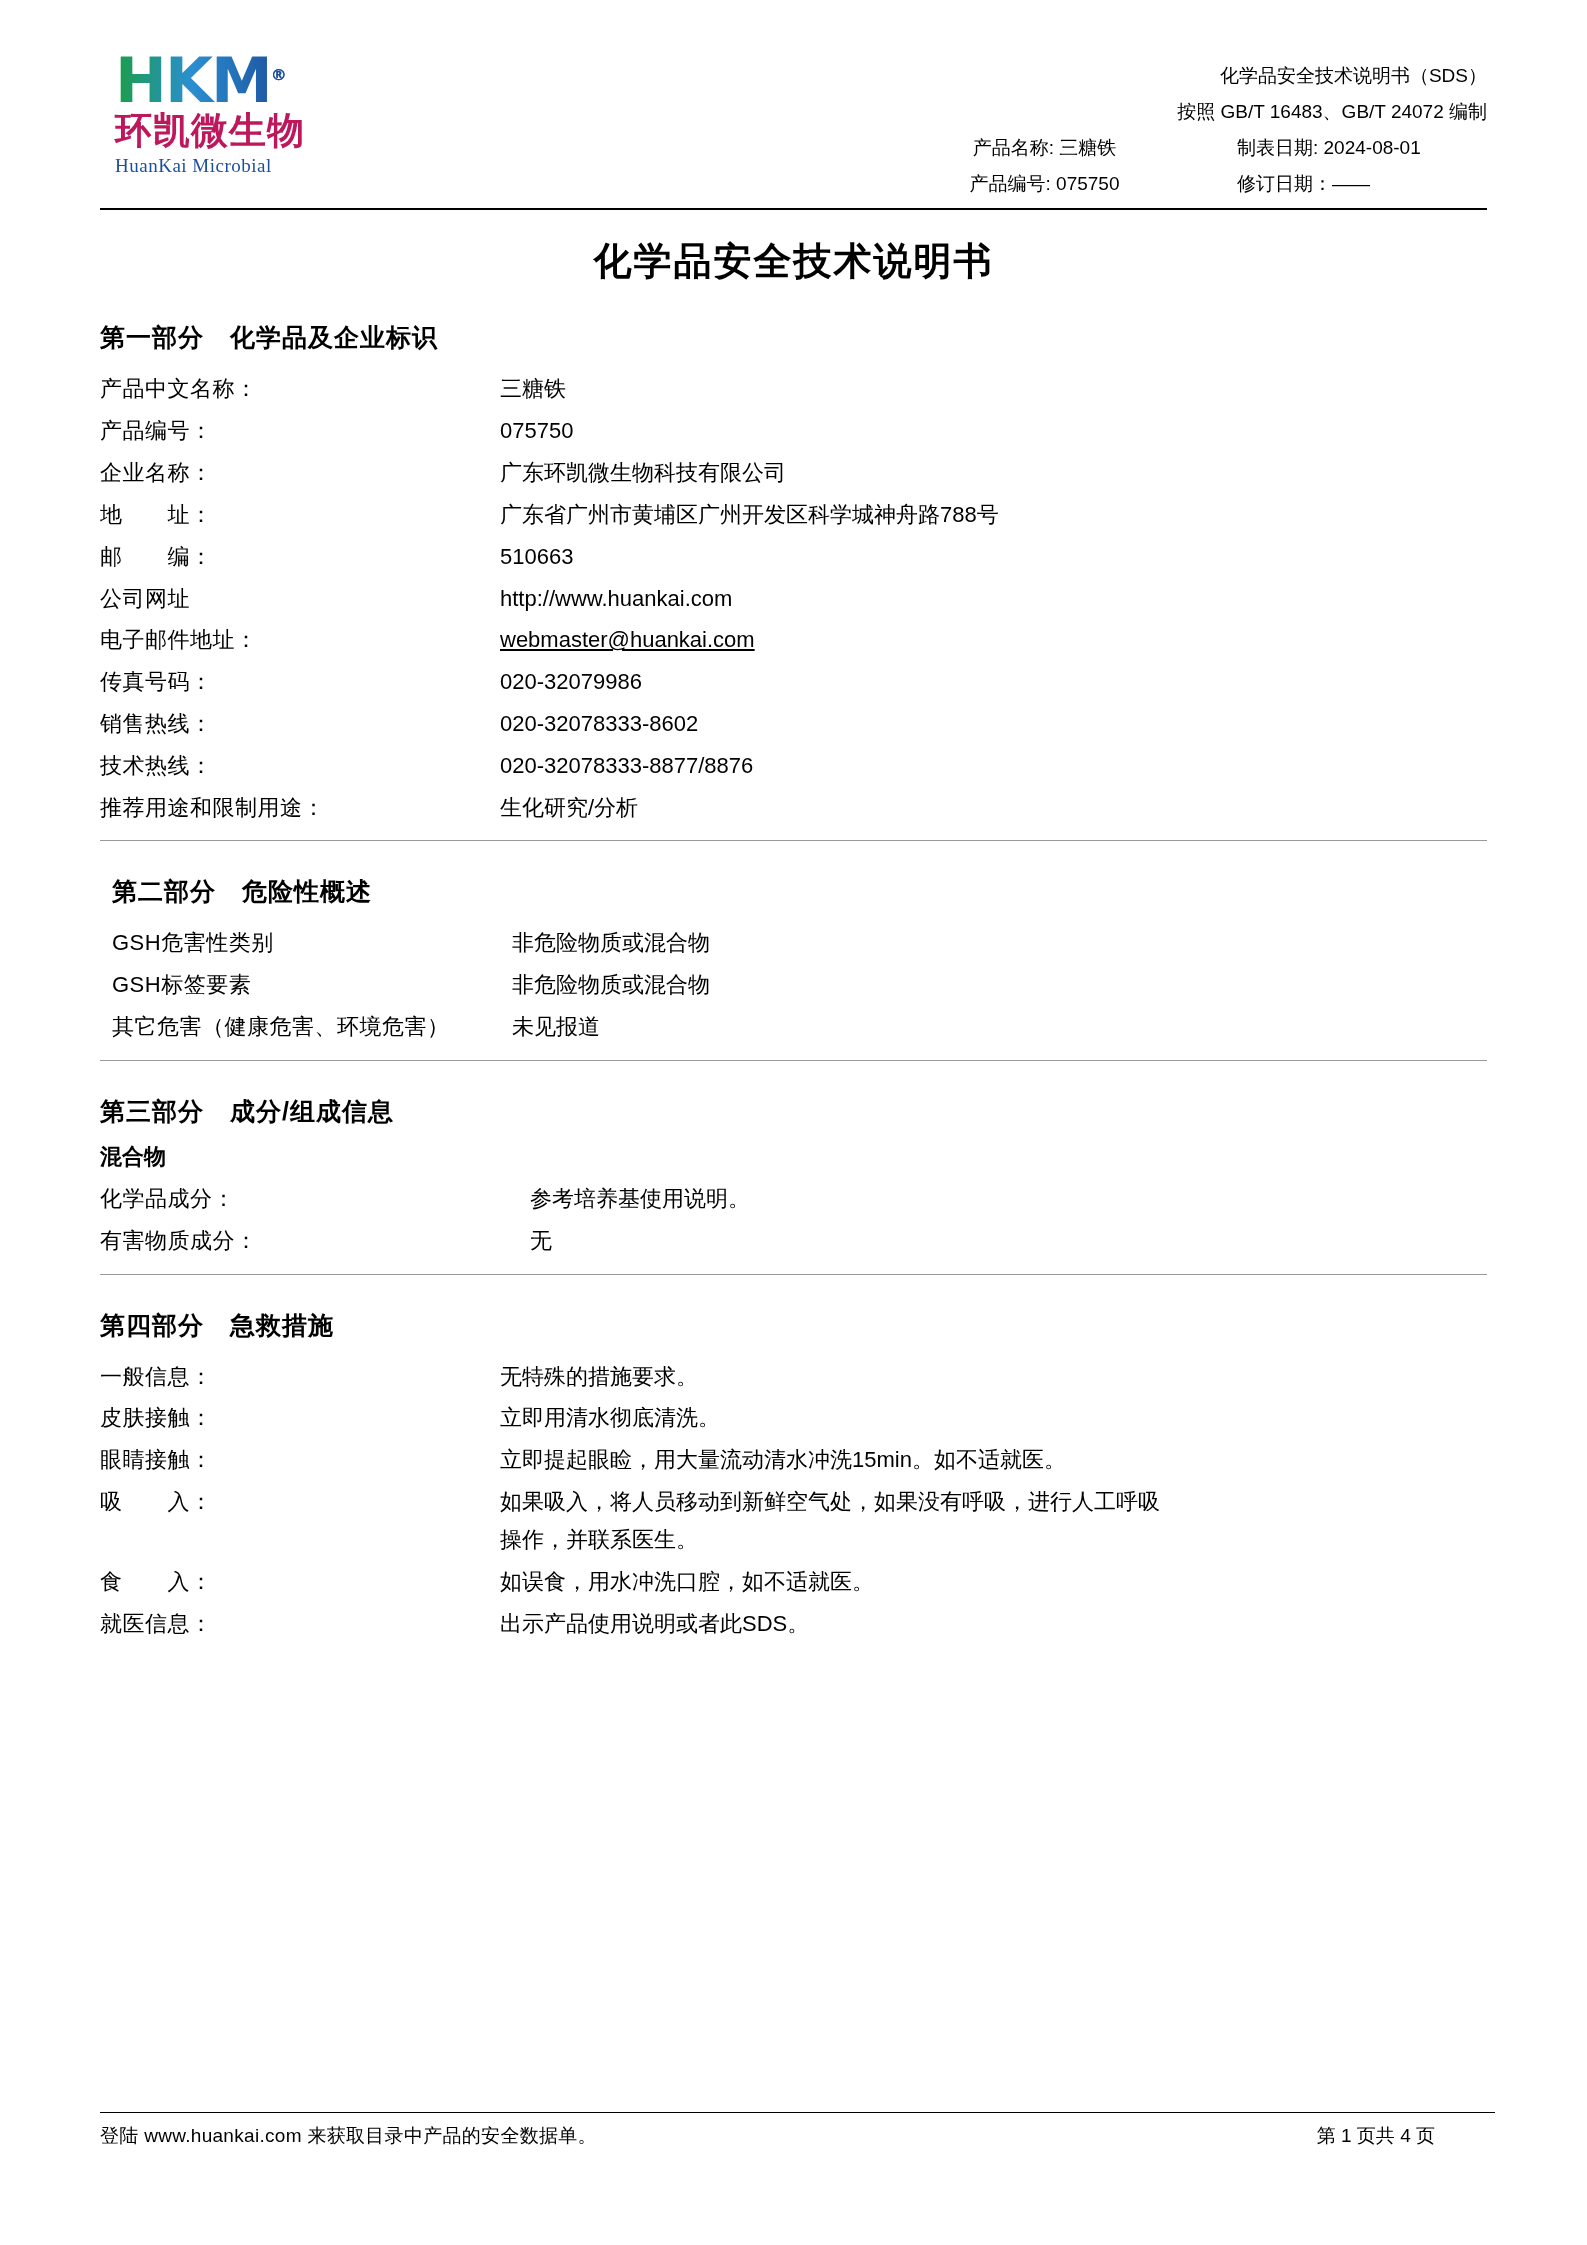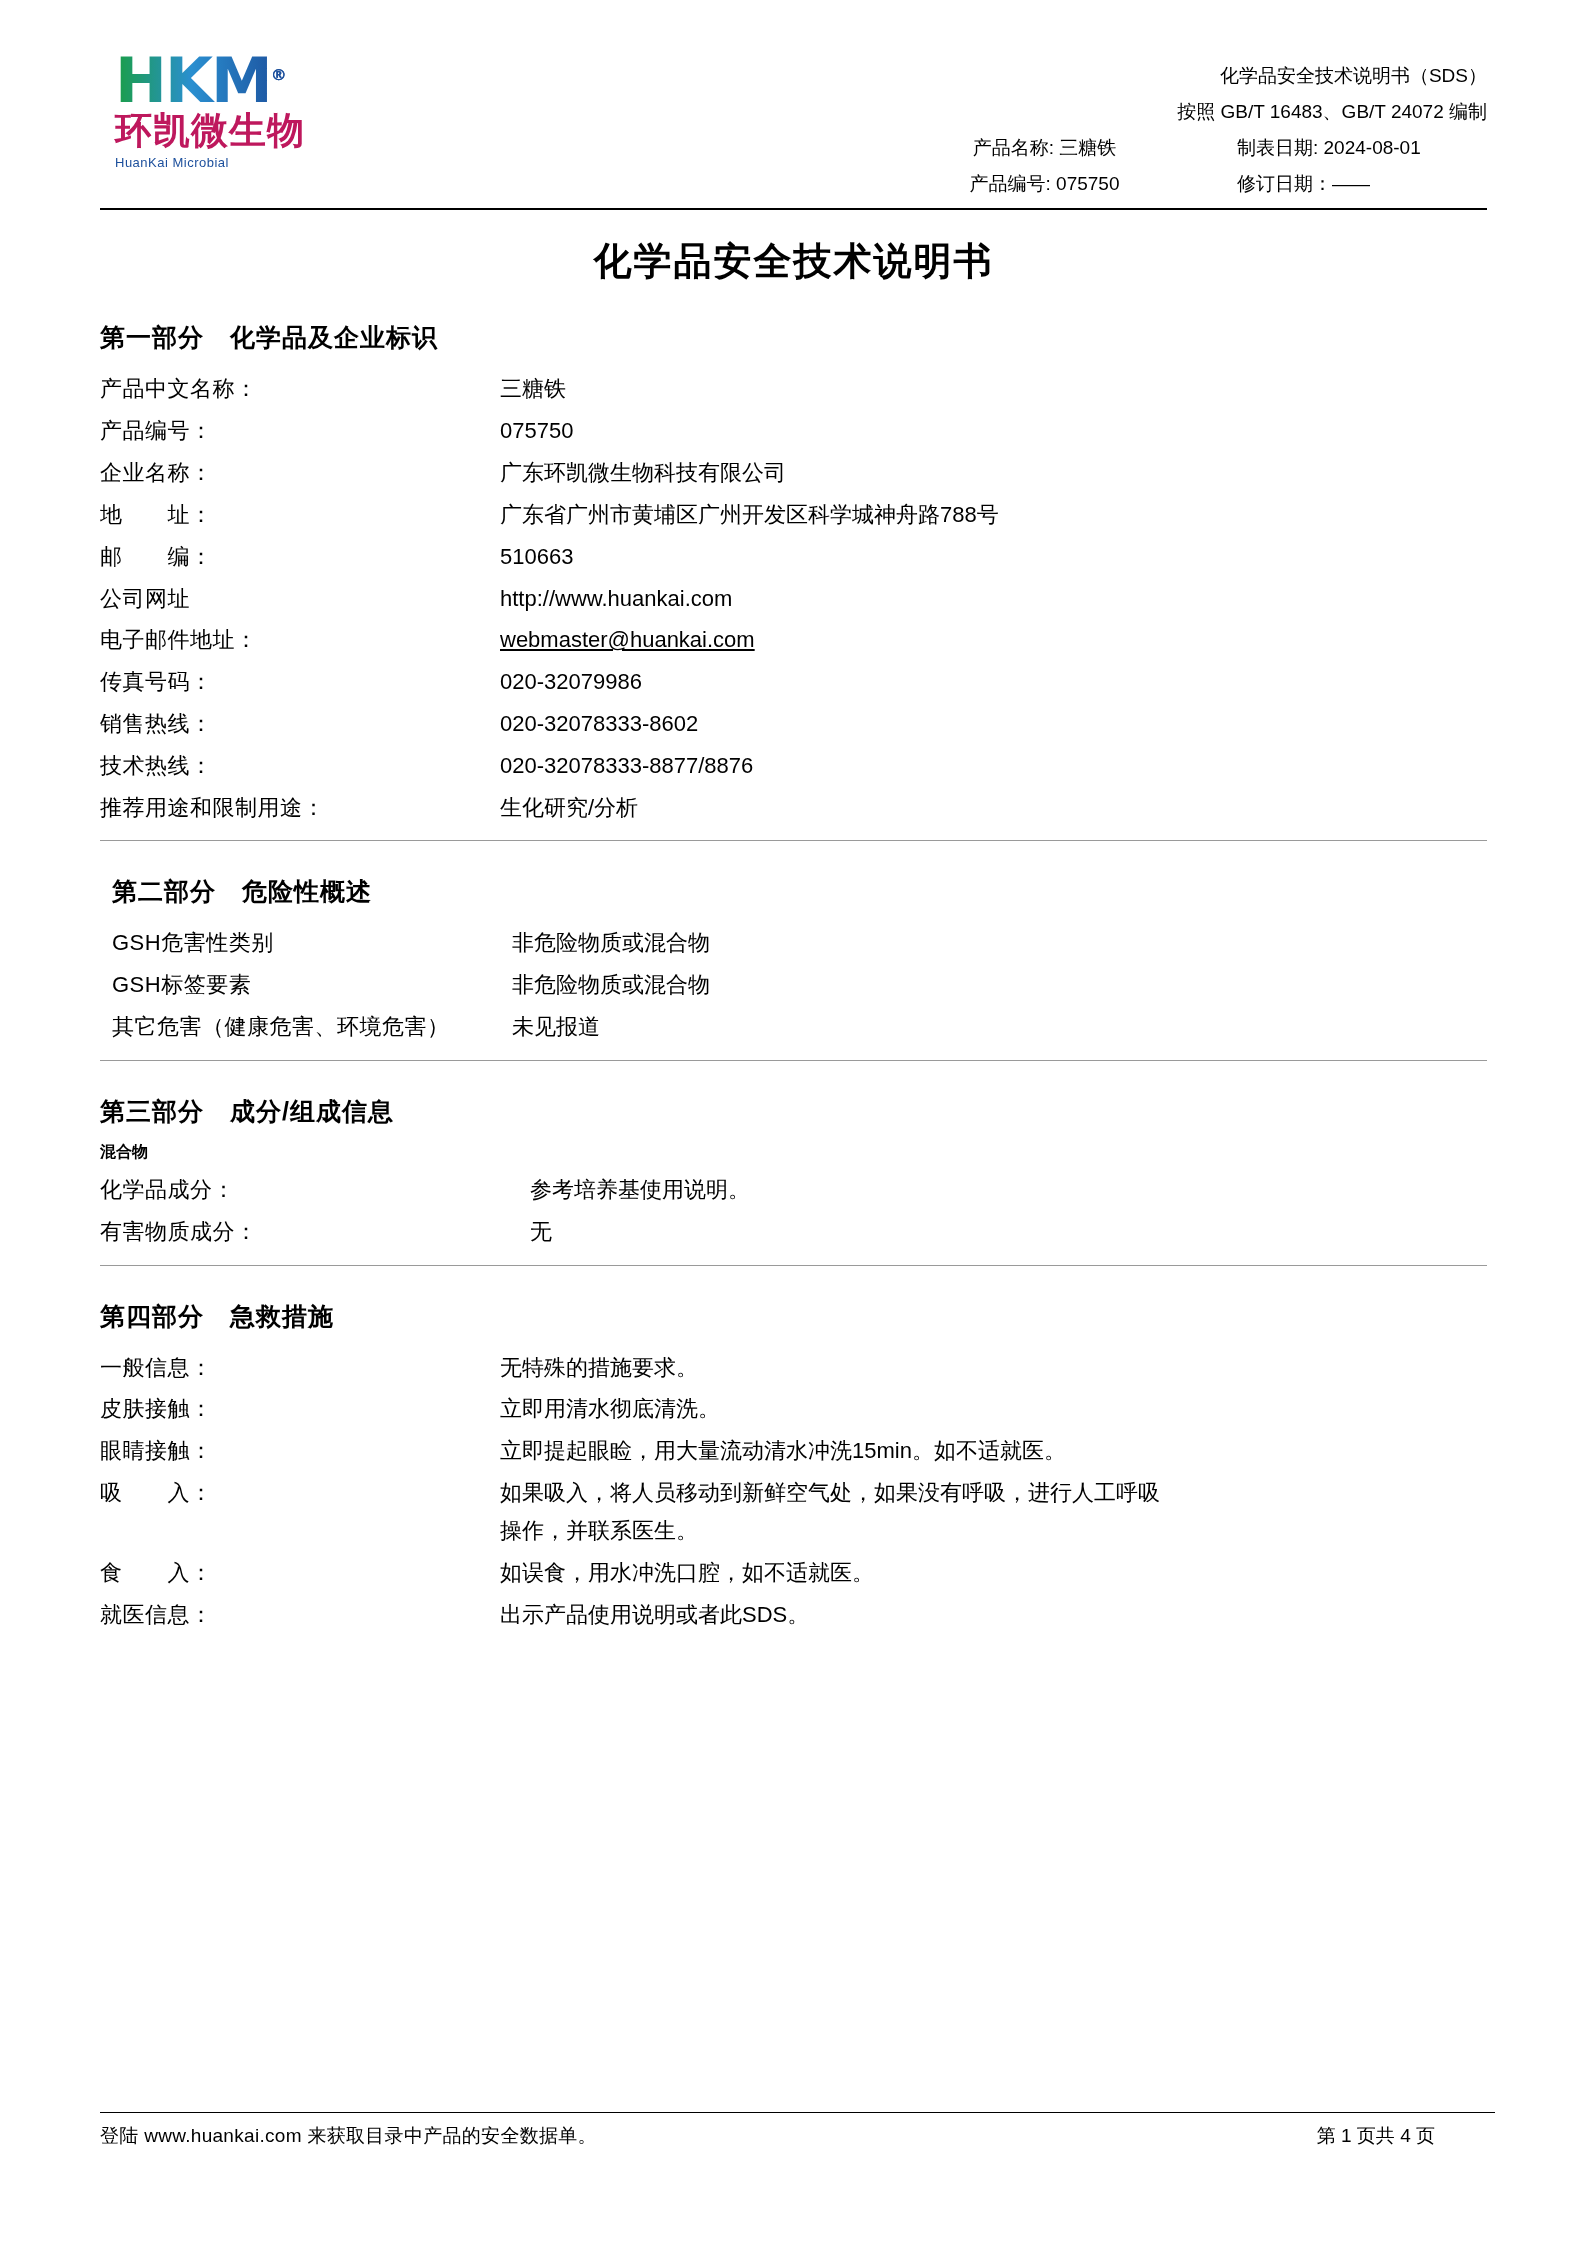--- a/index.html
+++ b/index.html
@@ -53,24 +53,25 @@
   }
   .logo-cn {
     font-size: 37px;
     font-weight: bold;
     color: #be185d;
     letter-spacing: 1px;
     line-height: 1.15;
     margin-top: -2px;
   }
   .logo-en {
-    font-size: 13px;
+    font-size: 19px;
     color: #1c4f9c;
     letter-spacing: 0.5px;
     margin-top: 2px;
+    font-family: Liberation Serif, serif;
   }
 
   .header-right {
     text-align: right;
     font-size: 19px;
     line-height: 1.9;
     padding-top: 8px;
     min-width: 640px;
   }
   .hr-line1 { letter-spacing: 0px; }
@@ -112,21 +113,21 @@
     margin-top: 34px;
   }
   .section-title {
     font-size: 25px;
     font-weight: bold;
     margin-bottom: 14px;
     letter-spacing: 1px;
   }
   .section-title.indent { padding-left: 12px; }
   .sub-title {
-    font-size: 16px;
+    font-size: 22px;
     font-weight: bold;
     margin: 4px 0 6px 0;
   }
   .row {
     display: flex;
     font-size: 22px;
     line-height: 1.72;
     padding: 2px 0;
   }
   .row.indent { padding-left: 12px; }

